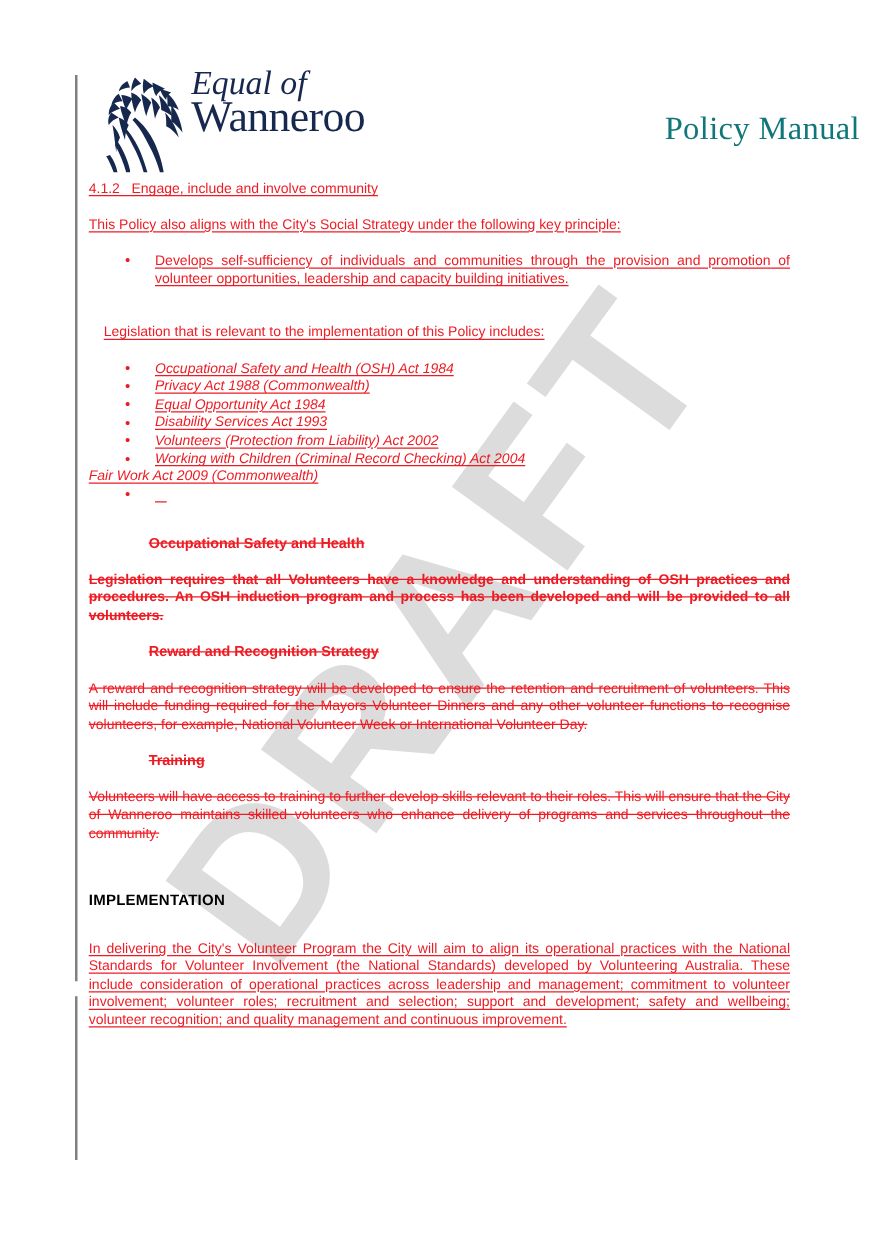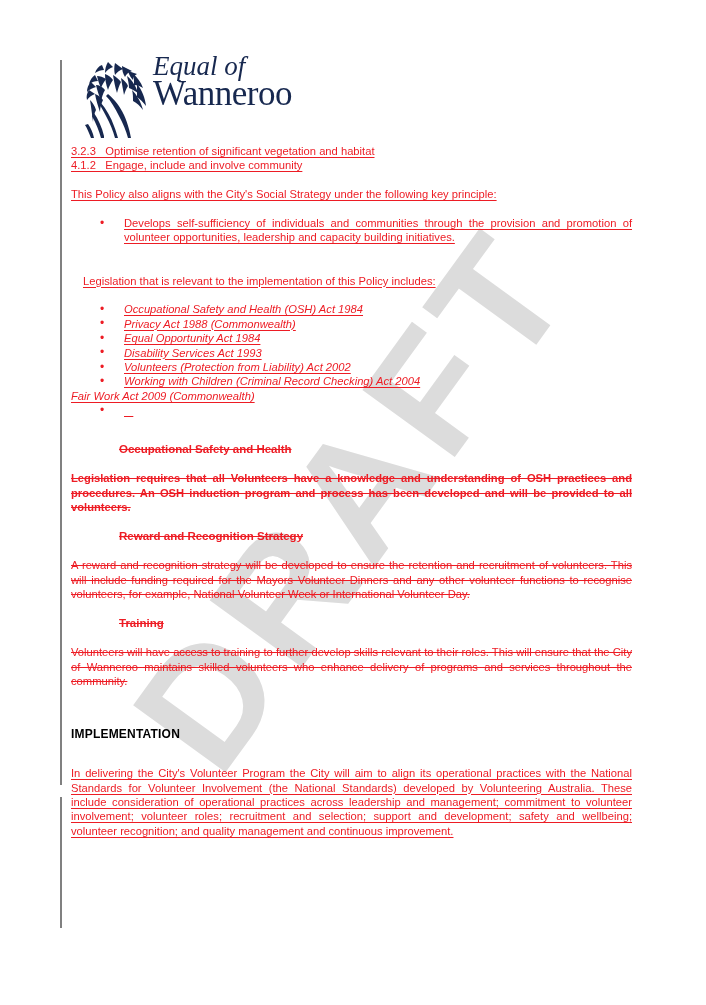--- a/index.html
+++ b/index.html
@@ -211,28 +211,28 @@
             <path d="M13 70 C16 74 18 79 19 84 L16 84 C14 79 12 74 10 71 Z"></path>
             <path d="M62 30 C67 36 70 44 71 52 C68 48 65 45 62 43 C62 38 62 34 62 30 Z"></path>
             <path d="M57 36 C62 41 66 48 68 56 C65 52 62 49 58 47 C58 43 58 39 57 36 Z"></path>
           </g>
         </svg>
         <div class="logo-text">
           <span class="logo-city">Equal of</span>
           <span class="logo-wanneroo">Wanneroo</span>
         </div>
       </div>
+      <div class="header-title" style="color: rgb(17, 118, 122);">Policy Manual</div>
     </div>
 
     <div class="changebar b1" style="background: rgb(128, 128, 128);"></div>
     <div class="changebar b2" style="background: rgb(128, 128, 128);"></div>
 
     <div class="doc">
 
-      <p class="strat-line"><span class="ins" style="color: rgb(237, 28, 36); text-decoration-color: rgb(237, 28, 36);">3.2.3   Optimise retention of significant vegetation and habitat</span></p>
       <p class="strat-line"><span class="ins" style="color: rgb(237, 28, 36); text-decoration-color: rgb(237, 28, 36);">4.1.2   Engage, include and involve community</span></p>
 
       <div class="blank"></div>
 
       <p><span class="ins" style="color: rgb(237, 28, 36); text-decoration-color: rgb(237, 28, 36);">This Policy also aligns with the City's Social Strategy under the following key principle:</span></p>
 
       <div class="blank"></div>
 
       <ul class="bl">
         <li>

